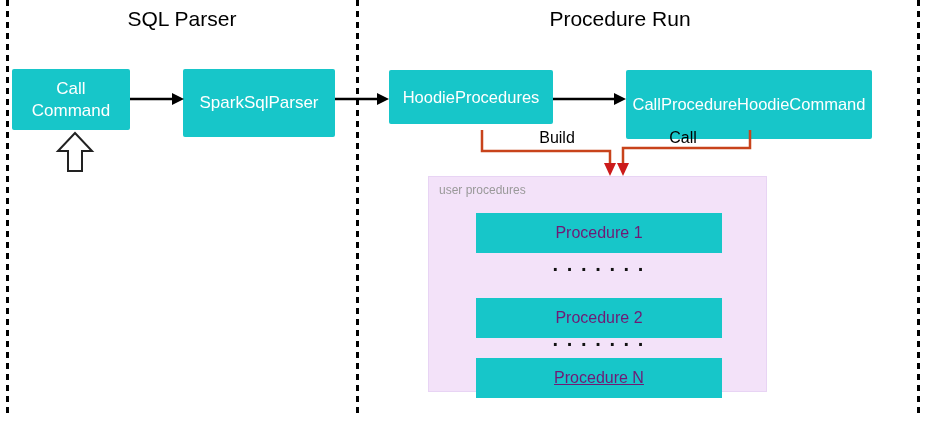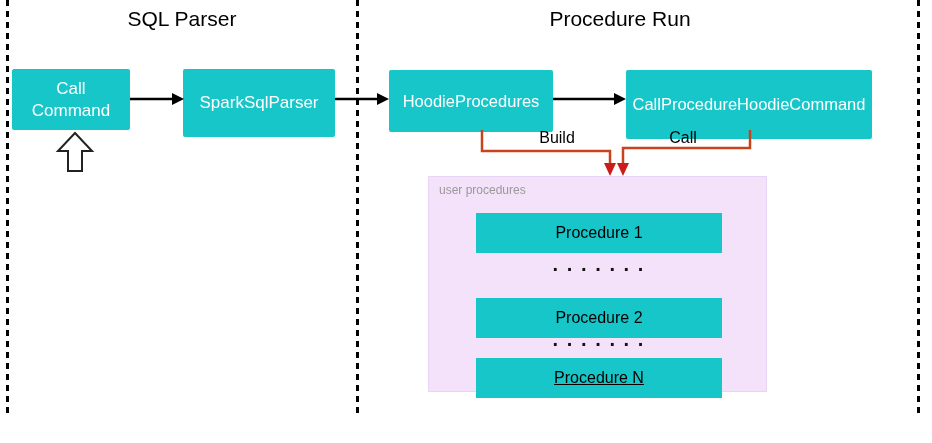--- a/index.html
+++ b/index.html
@@ -16,31 +16,31 @@
   #dash-left{left:6px;} #dash-mid{left:356px;} #dash-right{left:917px;}
 
   .section-title{position:absolute;top:7px;font-size:21px;color:#000;text-align:center;}
   #title-left{left:57px;width:250px;}
   #title-right{left:480px;width:280px;}
 
   .tbox{position:absolute;background:var(--teal);color:#fff;display:flex;
     align-items:center;justify-content:center;text-align:center;border-radius:2px;}
   #box-call-command{left:12px;top:69px;width:118px;height:61px;font-size:17px;line-height:22px;white-space:pre-line;}
   #box-sparksqlparser{left:183px;top:69px;width:152px;height:68px;font-size:17px;}
-  #box-hoodieprocedures{left:389px;top:70px;width:164px;height:62px;font-size:16.5px;}
+  #box-hoodieprocedures{left:389px;top:70px;width:164px;height:54px;font-size:16.5px;}
   #box-cphc{left:626px;top:70px;width:246px;height:69px;font-size:16.5px;}
 
   .edge-label{position:absolute;top:129px;font-size:16px;color:#000;text-align:center;width:80px;}
   #label-build{left:517px;} #label-call{left:643px;}
 
   .purple-container{position:absolute;left:428px;top:176px;width:339px;height:216px;
     background:var(--purple-bg);border:1px solid var(--purple-border);}
   .purple-label{position:absolute;left:10px;top:6px;font-size:12px;color:var(--gray-label);}
   .proc-box{position:absolute;left:47px;width:246px;height:40px;background:var(--teal);
-    color:#000000;font-size:16px;display:flex;align-items:center;justify-content:center;}
+    color:#701a75;font-size:16px;display:flex;align-items:center;justify-content:center;}
   #proc-1{top:36px;} #proc-2{top:121px;} #proc-n{top:181px;text-decoration:underline;}
   .dots-row{position:absolute;left:47px;width:246px;text-align:center;
     font-size:20px;font-weight:700;letter-spacing:1px;color:#111;line-height:14px;}
   #dots-1{top:85px;} #dots-2{top:160px;}
 
   .sql-table{position:absolute;left:12px;top:173px;width:330px;background:#fff;
     border:1px solid #c8c8c8;border-radius:8px;overflow:hidden;}
   .sql-header{background:#f5f5f5;border-bottom:1px solid #d8d8d8;font-size:16px;
     color:#000;padding:5px 10px 5px 10px;height:29px;display:flex;align-items:center;}
   .sql-row{background:#fff;font-size:13.5px;color:#000;padding:0 4px 0 9px;height:31px;

